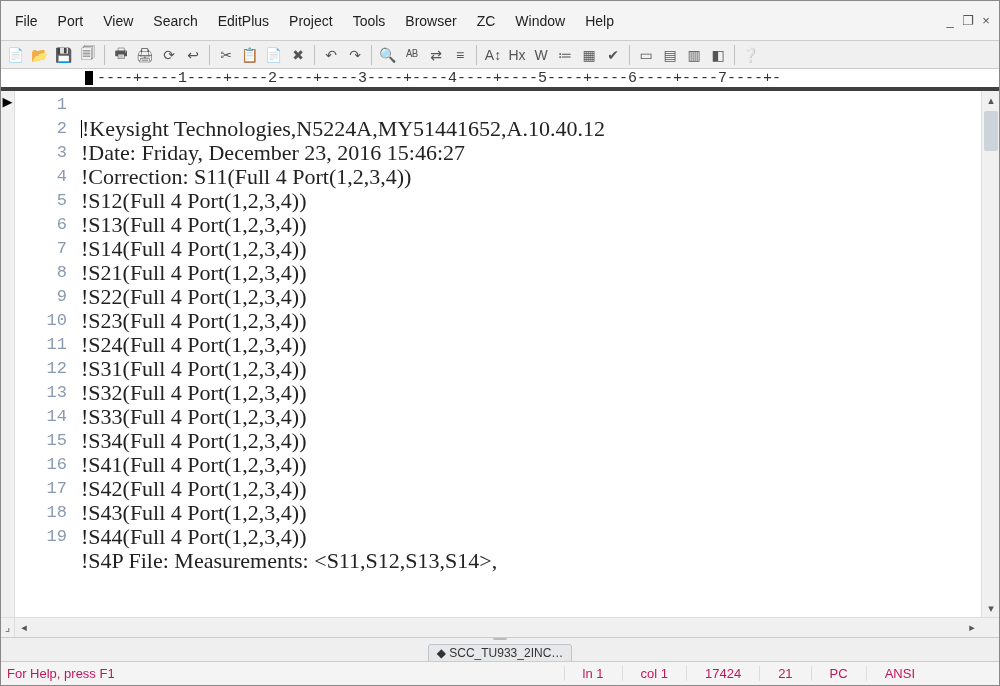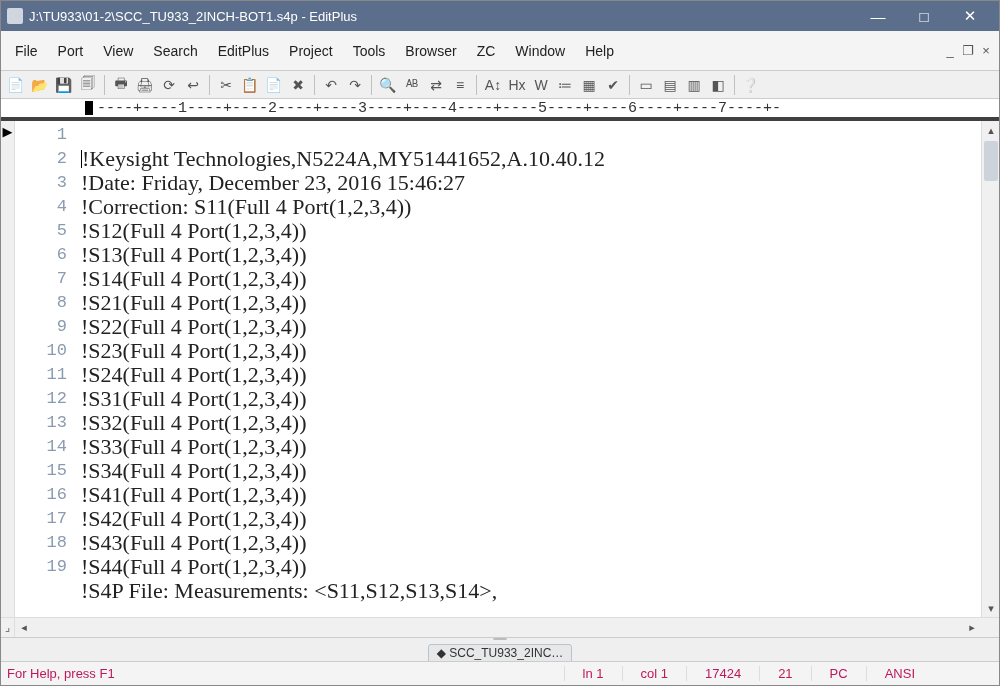--- a/index.html
+++ b/index.html
@@ -38,27 +38,20 @@
   .statusbar { height: 24px; background: #f4f4f4; border-top: 1px solid #ccc; display: flex; align-items: center; font-size: 13px; color: #be185d; padding: 0 6px; }
   .statusbar .hint { flex: 0 0 340px; }
   .statusbar .cell { padding: 0 18px; border-left: 1px solid #ddd; }
   .statusbar .grow { flex:1; }
 </style>
 </head>
 <body>
 
 <div class="window">
 
-  <div class="titlebar">
-    <div class="icon"></div>
-    <div class="title">J:\TU933\01-2\SCC_TU933_2INCH-BOT1.s4p - EditPlus</div>
-    <div class="wbtn">—</div>
-    <div class="wbtn">□</div>
-    <div class="wbtn">✕</div>
-  </div>
 
   <div class="menubar">
     <div class="mitem">File</div>
     <div class="mitem">Port</div>
     <div class="mitem">View</div>
     <div class="mitem">Search</div>
     <div class="mitem">EditPlus</div>
     <div class="mitem">Project</div>
     <div class="mitem">Tools</div>
     <div class="mitem">Browser</div>

